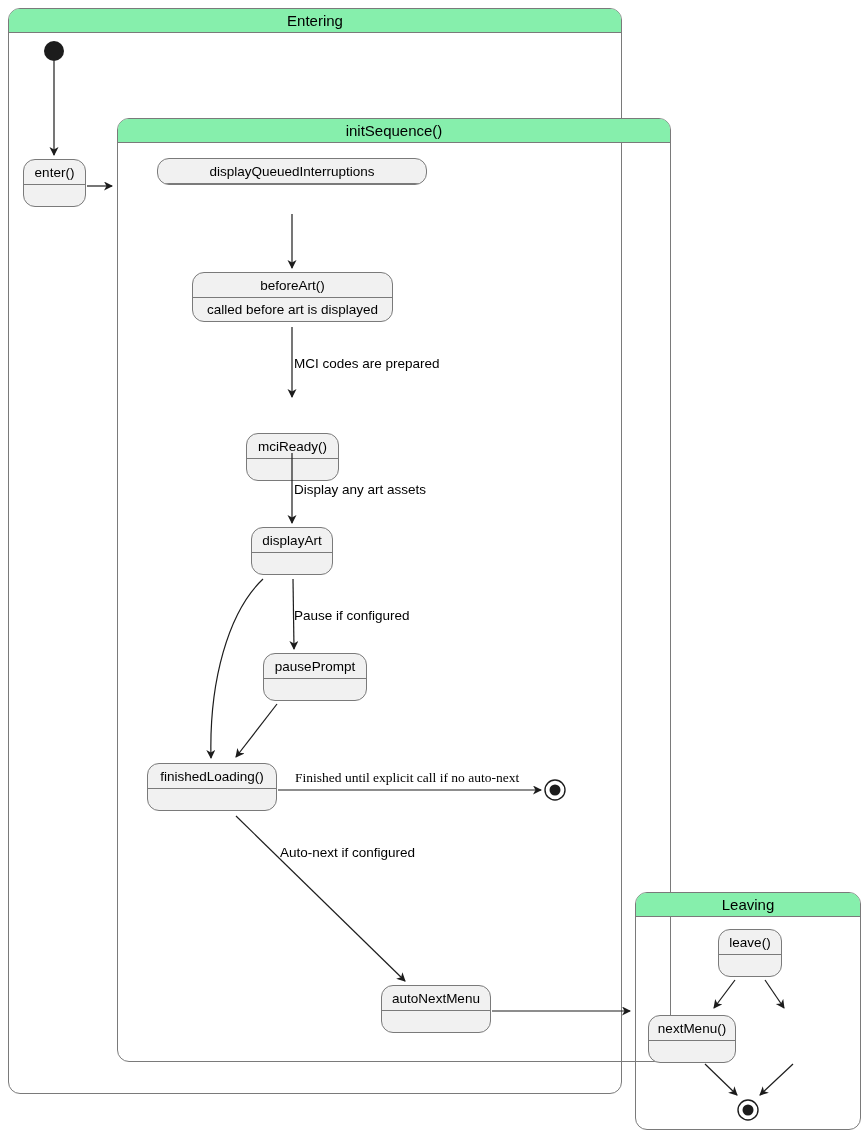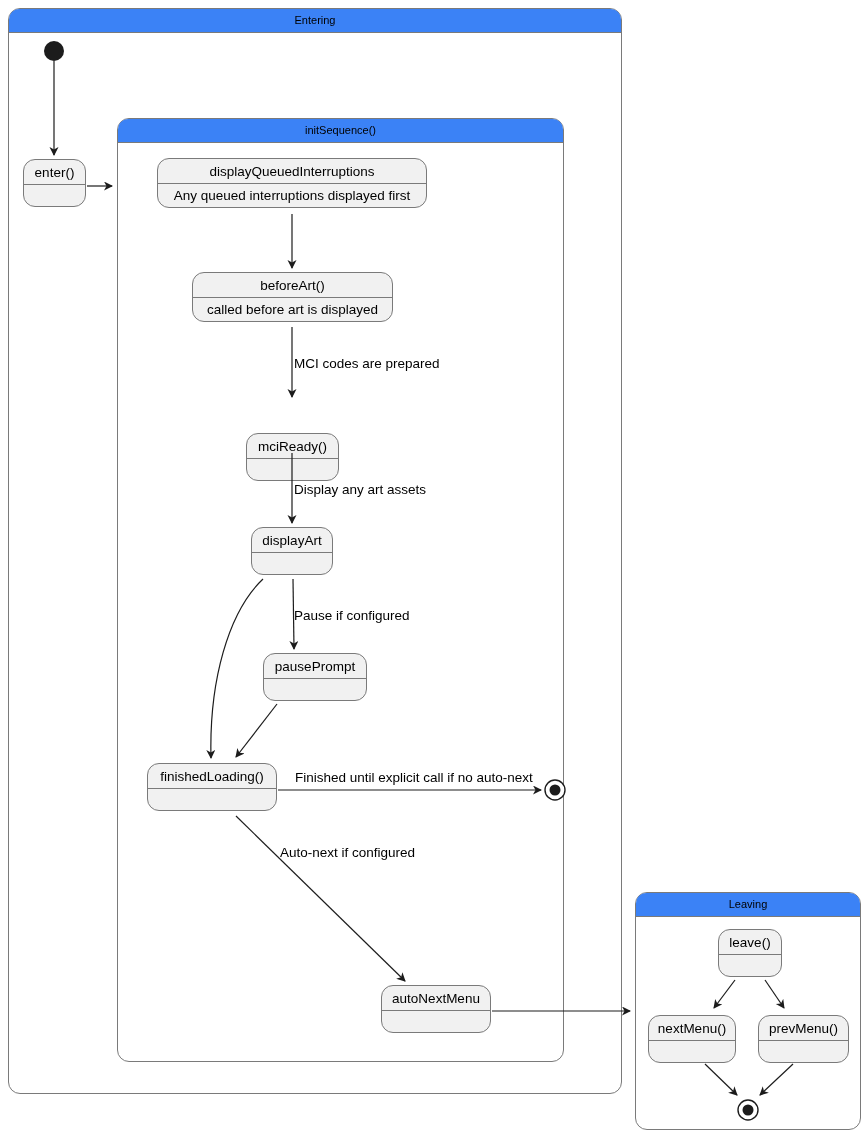--- a/index.html
+++ b/index.html
@@ -9,22 +9,22 @@
     font-family:"Liberation Sans", sans-serif; color:#111;
     background:#ffffff; overflow:hidden;
   }
   
   .container {
     position:absolute; border:1.5px solid #7a7a7a; border-radius:12px;
     background:transparent;
   }
   .container-title {
     height:24px; line-height:23px; text-align:center;
-    background:#3b82f6; border-bottom:1.5px solid #7a7a7a;
-    border-radius:10px 10px 0 0; font-size:11px; color:#000;
+    background:#86efac; border-bottom:1.5px solid #7a7a7a;
+    border-radius:10px 10px 0 0; font-size:15px; color:#000;
   }
   
   .state {
     position:absolute; background:#f1f1f1; border:1px solid #7a7a7a;
     border-radius:12px; overflow:hidden;
   }
   .state-title {
     font-size:13.5px; text-align:center; padding:5px 4px 4px;
     border-bottom:1px solid #7a7a7a; white-space:nowrap; color:#000;
   }
@@ -40,36 +40,35 @@
 </style>
 </head>
 <body>
 
 <div class="stage">
 
   <div class="container" style="left:8px; top:8px; width:614px; height:1086px;">
     <div class="container-title">Entering</div>
   </div>
 
-  <div class="container" style="left:117px; top:118px; width:447px; height:944px;">
+  <div class="container" style="left:117px; top:118px; width:554px; height:944px;">
     <div class="container-title">initSequence()</div>
   </div>
 
   <div class="container" style="left:635px; top:892px; width:226px; height:238px;">
     <div class="container-title">Leaving</div>
   </div>
 
   <div class="state" style="left:23px; top:159px; width:63px;">
     <div class="state-title">enter()</div>
     <div class="state-body"></div>
   </div>
 
   <div class="state" style="left:157px; top:158px; width:270px;">
     <div class="state-title">displayQueuedInterruptions</div>
-    <div class="state-body">Any queued interruptions displayed first</div>
   </div>
 
   <div class="state" style="left:192px; top:272px; width:201px;">
     <div class="state-title">beforeArt()</div>
     <div class="state-body">called before art is displayed</div>
   </div>
 
   <div class="state" style="left:246px; top:421px; width:93px;margin-top:12px;">
     <div class="state-title">mciReady()</div>
     <div class="state-body"></div>
@@ -98,29 +97,25 @@
   <div class="state" style="left:718px; top:929px; width:64px;">
     <div class="state-title">leave()</div>
     <div class="state-body"></div>
   </div>
 
   <div class="state" style="left:648px; top:1015px; width:88px;">
     <div class="state-title">nextMenu()</div>
     <div class="state-body"></div>
   </div>
 
-  <div class="state" style="left:758px; top:1015px; width:91px;">
-    <div class="state-title">prevMenu()</div>
-    <div class="state-body"></div>
-  </div>
 
   <div class="edge-label" style="left:294px; top:356px;">MCI codes are prepared</div>
   <div class="edge-label" style="left:294px; top:482px;">Display any art assets</div>
   <div class="edge-label" style="left:294px; top:608px;text-align:right;">Pause if configured</div>
-  <div class="edge-label" style="left:295px; top:770px;">Finished until explicit call if no auto-next</div>
+  <div class="edge-label" style="left:295px; top:770px;font-family:Liberation Serif, serif;">Finished until explicit call if no auto-next</div>
   <div class="edge-label" style="left:280px; top:845px;">Auto-next if configured</div>
 
   <svg class="overlay" width="865" height="1136" viewBox="0 0 865 1136">
     <defs>
       <marker id="arw" markerWidth="11" markerHeight="11" refX="8" refY="4.5" orient="auto" markerUnits="userSpaceOnUse">
         <path d="M0,0 L9,4.5 L0,9 L2.5,4.5 z" fill="#1c1c1c"></path>
       </marker>
     </defs>
 
     <circle cx="54" cy="51" r="10" fill="#1c1c1c"></circle>

